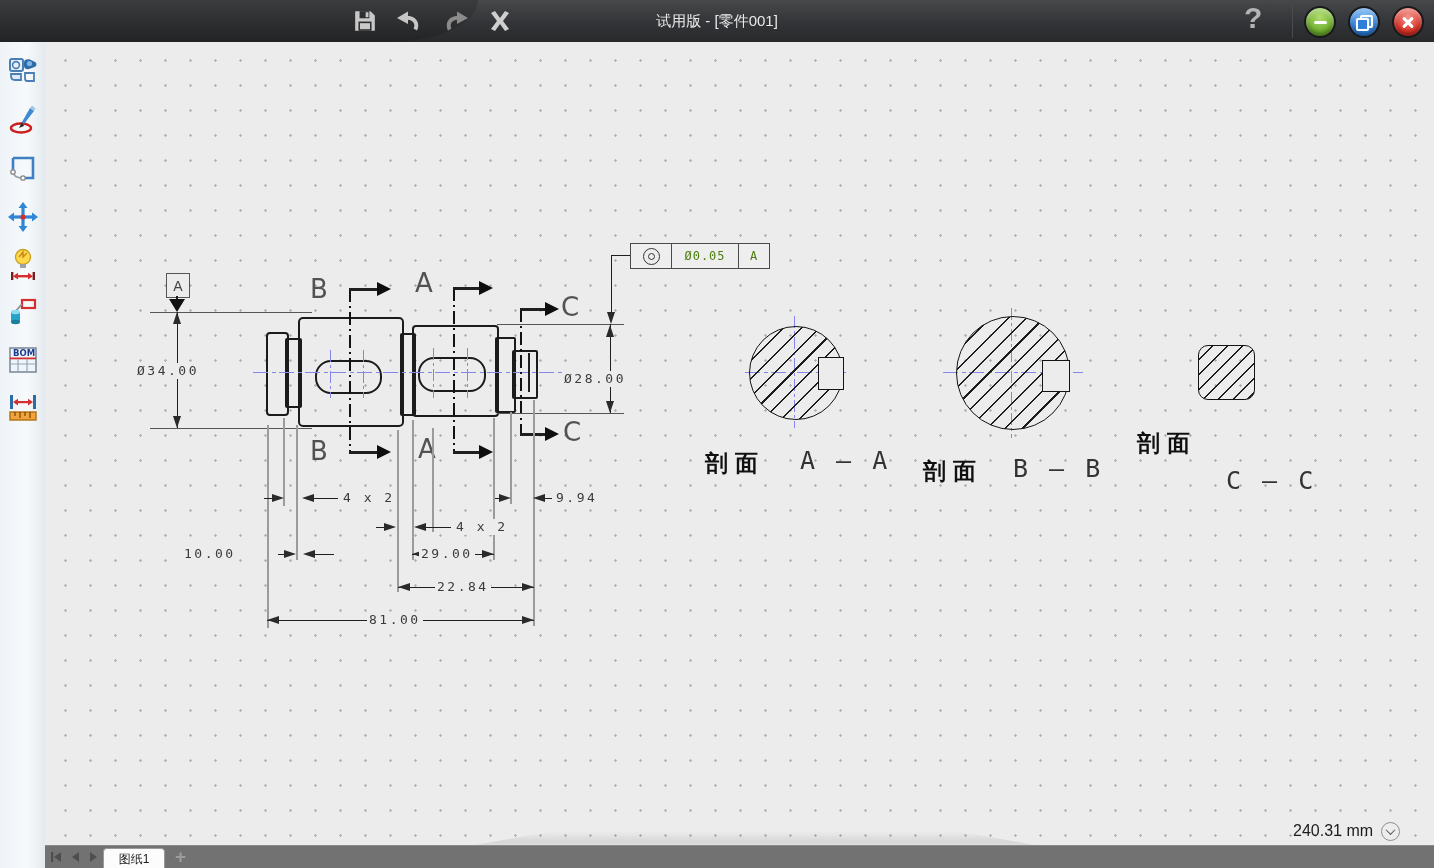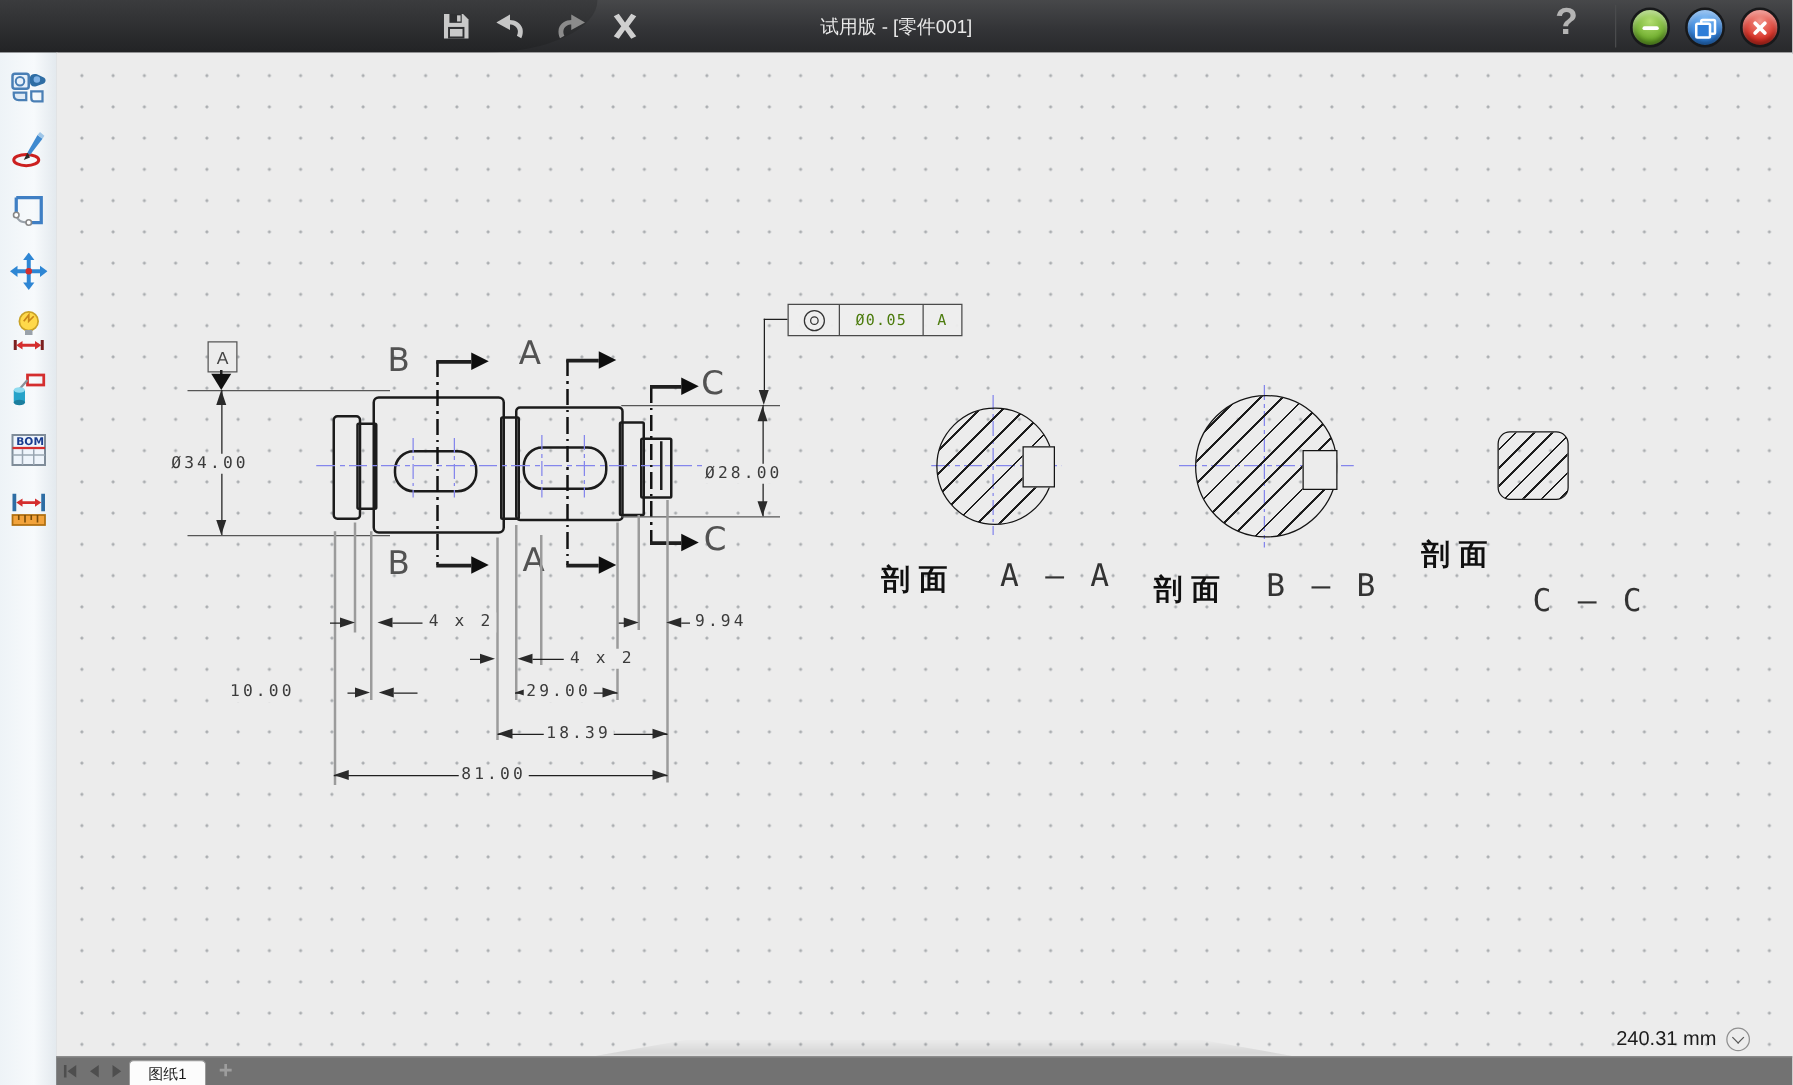--- a/index.html
+++ b/index.html
@@ -60,21 +60,21 @@
   .viewlabel-cn{position:absolute;font-size:23px;font-weight:bold;letter-spacing:7px;color:#101010;white-space:nowrap;}
   .viewlabel-en{position:absolute;font-family:"DejaVu Sans Mono",monospace;font-size:25px;letter-spacing:3px;color:#333;white-space:nowrap;}
   #fcf{position:absolute;left:585px;top:201px;height:24px;display:flex;border:1.5px solid #4a4a4a;background:rgba(238,238,238,.95);}
   .fcf-cell{display:flex;align-items:center;justify-content:center;font-family:"DejaVu Sans Mono",monospace;
     font-size:12px;letter-spacing:1px;color:#4d7c0f;border-left:1.5px solid #4a4a4a;padding:0 4px;}
   .fcf-cell:first-child{border-left:none;}
   #datum-box{position:absolute;left:121px;top:231px;width:22px;height:23px;border:1.5px solid #555;
     display:flex;align-items:center;justify-content:center;font-size:14px;color:#444;background:rgba(236,236,236,.7);}
   #canvas-shadow{position:absolute;left:430px;top:790px;width:560px;height:13px;
     background:linear-gradient(180deg,rgba(0,0,0,0),rgba(0,0,0,0.12));clip-path:polygon(0 100%,100% 100%,87% 0,13% 0);filter:blur(2px);}
-  #scale-display{position:absolute;left:1248px;top:780px;display:flex;align-items:center;gap:8px;}
+  #scale-display{position:absolute;left:1248px;top:780px;display:flex;align-items:flex-start;gap:8px;}
   #scale-text{font-size:16px;color:#1c1c1c;}
   #scale-drop{width:17px;height:17px;border-radius:50%;border:1px solid #909090;background:#ededed;
     display:flex;align-items:center;justify-content:center;cursor:pointer;}
   .chev{width:6px;height:6px;border-right:1.6px solid #555;border-bottom:1.6px solid #555;transform:rotate(45deg) translate(-1px,-1px);}
   
   #statusbar{position:absolute;left:45px;top:845px;width:1389px;height:23px;background:#727272;border-top:1px solid #8a8a8a;}
   #sheetnav{position:absolute;left:6px;top:5px;display:flex;gap:9px;align-items:center;}
   .navb{cursor:pointer;display:flex;}
   #sheet-tab{position:absolute;left:58px;top:2px;width:60px;height:21px;background:#fcfcfc;border:1px solid #9a9a9a;border-bottom:none;
     border-radius:4px 4px 0 0;display:flex;align-items:center;justify-content:center;font-size:12px;color:#1a1a1a;cursor:pointer;}
@@ -345,21 +345,21 @@
   <div class="abs">
     <div class="ln" style="left:367px;top:512px;width:82px;height:1px;"></div>
     <div class="aL" style="left:367px;top:508px;"></div>
     <div class="aR" style="left:437px;top:508px;"></div>
     <span class="dimtext" style="left:374px;top:504px;">29.00</span>
   </div>
   <div class="abs">
     <div class="ln" style="left:353px;top:545px;width:136px;height:1px;"></div>
     <div class="aL" style="left:353px;top:541px;"></div>
     <div class="aR" style="left:477px;top:541px;"></div>
-    <span class="dimtext" style="left:390px;top:537px;">18.39</span>
+    <span class="dimtext" style="left:390px;top:537px;">22.84</span>
   </div>
   <div class="abs">
     <div class="ln" style="left:222px;top:578px;width:267px;height:1px;"></div>
     <div class="aL" style="left:222px;top:574px;"></div>
     <div class="aR" style="left:477px;top:574px;"></div>
     <span class="dimtext" style="left:322px;top:570px;">81.00</span>
   </div>
 
   <div class="abs">
     <div class="clv" style="left:749px;top:274px;height:112px;"></div>

